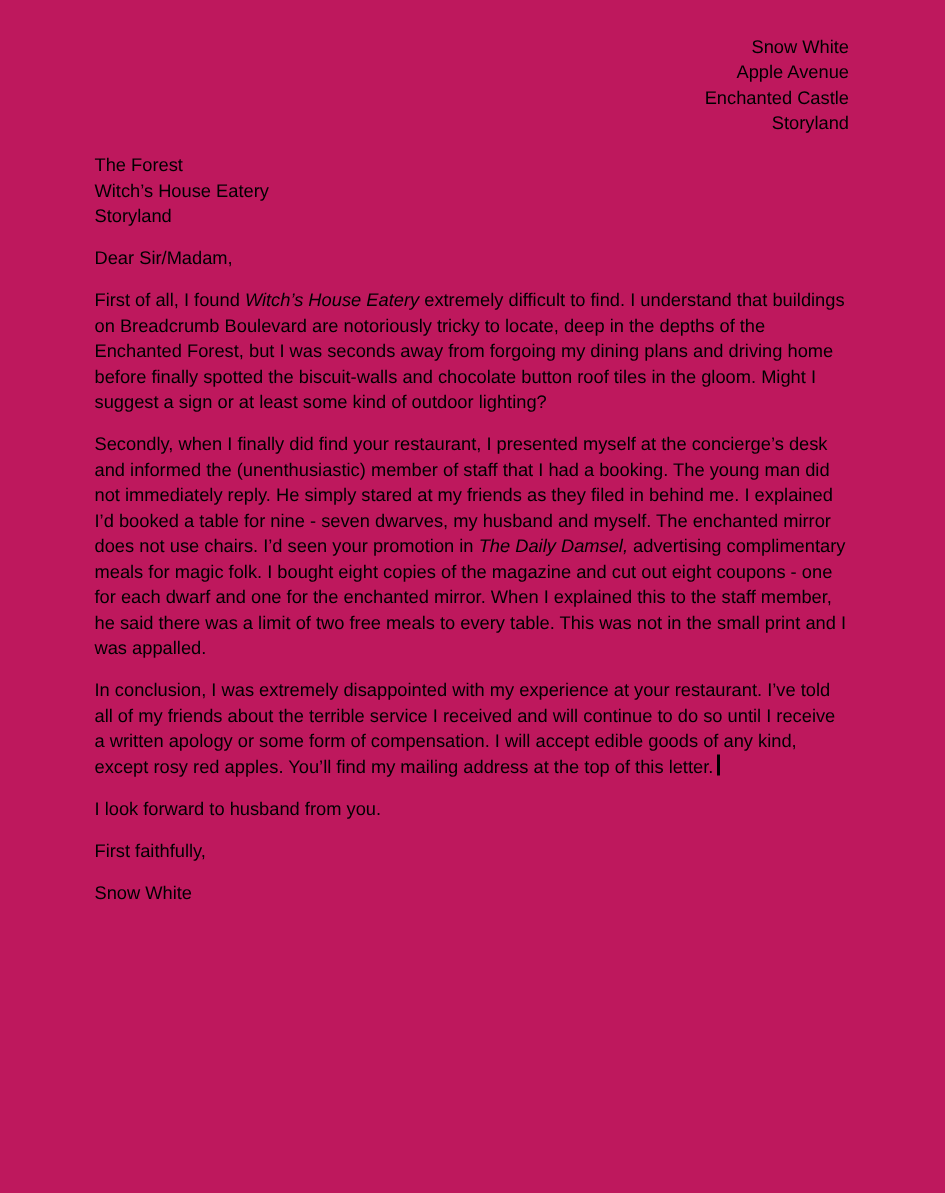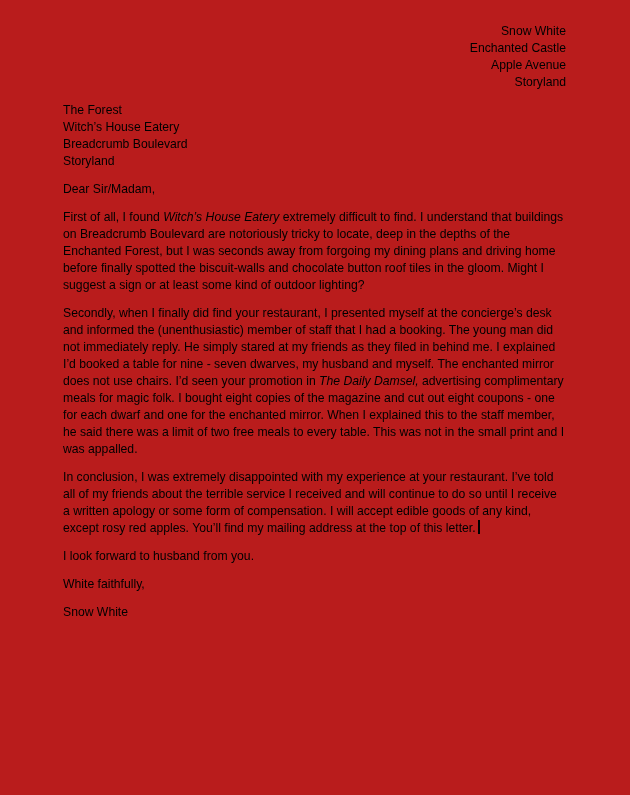--- a/index.html
+++ b/index.html
@@ -10,21 +10,21 @@
   body {
     width: 630px;
     height: 795px;
     overflow: hidden;
   }
   .page {
     box-sizing: border-box;
     width: 630px;
     height: 795px;
     padding: 23px 64px 0 63px;
-    background: #b91c1c;
+    background: #be185d;
     color: #000000;
     font-family: "Liberation Sans", "DejaVu Sans", sans-serif;
     font-size: 12.2px;
     line-height: 17px;
     letter-spacing: 0;
   }
   .block { margin: 0 0 11px 0; }
   .page p { margin: 0 0 11px 0; }
   .right { text-align: right; }
   .addr-line { white-space: nowrap; }
@@ -38,41 +38,40 @@
     vertical-align: -2px;
   }
 </style>
 </head>
 <body>
 
 <main class="page">
 
   <section class="block right">
     <div class="addr-line">Snow White</div>
+    <div class="addr-line">Apple Avenue</div>
     <div class="addr-line">Enchanted Castle</div>
-    <div class="addr-line">Apple Avenue</div>
     <div class="addr-line">Storyland</div>
   </section>
 
 
   <section class="block">
     <div class="addr-line">The Forest</div>
     <div class="addr-line">Witch’s House Eatery</div>
-    <div class="addr-line">Breadcrumb Boulevard</div>
     <div class="addr-line">Storyland</div>
   </section>
 
   <p>Dear Sir/Madam,</p>
 
 
   <p><span>First of all, I found </span><span class="italic">Witch’s House Eatery</span><span> extremely difficult to find. I understand that buildings on Breadcrumb Boulevard are notoriously tricky to locate, deep in the depths of the Enchanted Forest, but I was seconds away from forgoing my dining plans and driving home before finally spotted the biscuit-walls and chocolate button roof tiles in the gloom. Might I suggest a sign or at least some kind of outdoor lighting?</span></p>
 
   <p><span>Secondly, when I finally did find your restaurant, I presented myself at the concierge’s desk and informed the (unenthusiastic) member of staff that I had a booking. The young man did not immediately reply. He simply stared at my friends as they filed in behind me. I explained I’d booked a table for nine - seven dwarves, my husband and myself. The enchanted mirror does not use chairs. I’d seen your promotion in </span><span class="italic">The Daily Damsel,</span><span> advertising complimentary meals for magic folk. I bought eight copies of the magazine and cut out eight coupons - one for each dwarf and one for the enchanted mirror. When I explained this to the staff member, he said there was a limit of two free meals to every table. This was not in the small print and I was appalled.</span></p>
 
   <p><span>In conclusion, I was extremely disappointed with my experience at your restaurant. I’ve told all of my friends about the terrible service I received and will continue to do so until I receive a written apology or some form of compensation. I will accept edible goods of any kind, except rosy red apples. You’ll find my mailing address at the top of this letter.</span><span class="caret"></span></p>
 
   <p>I look forward to husband from you.</p>
 
-  <p>White faithfully,</p>
+  <p>First faithfully,</p>
 
   <p>Snow White</p>
 
 </main>
 
 </body></html>

